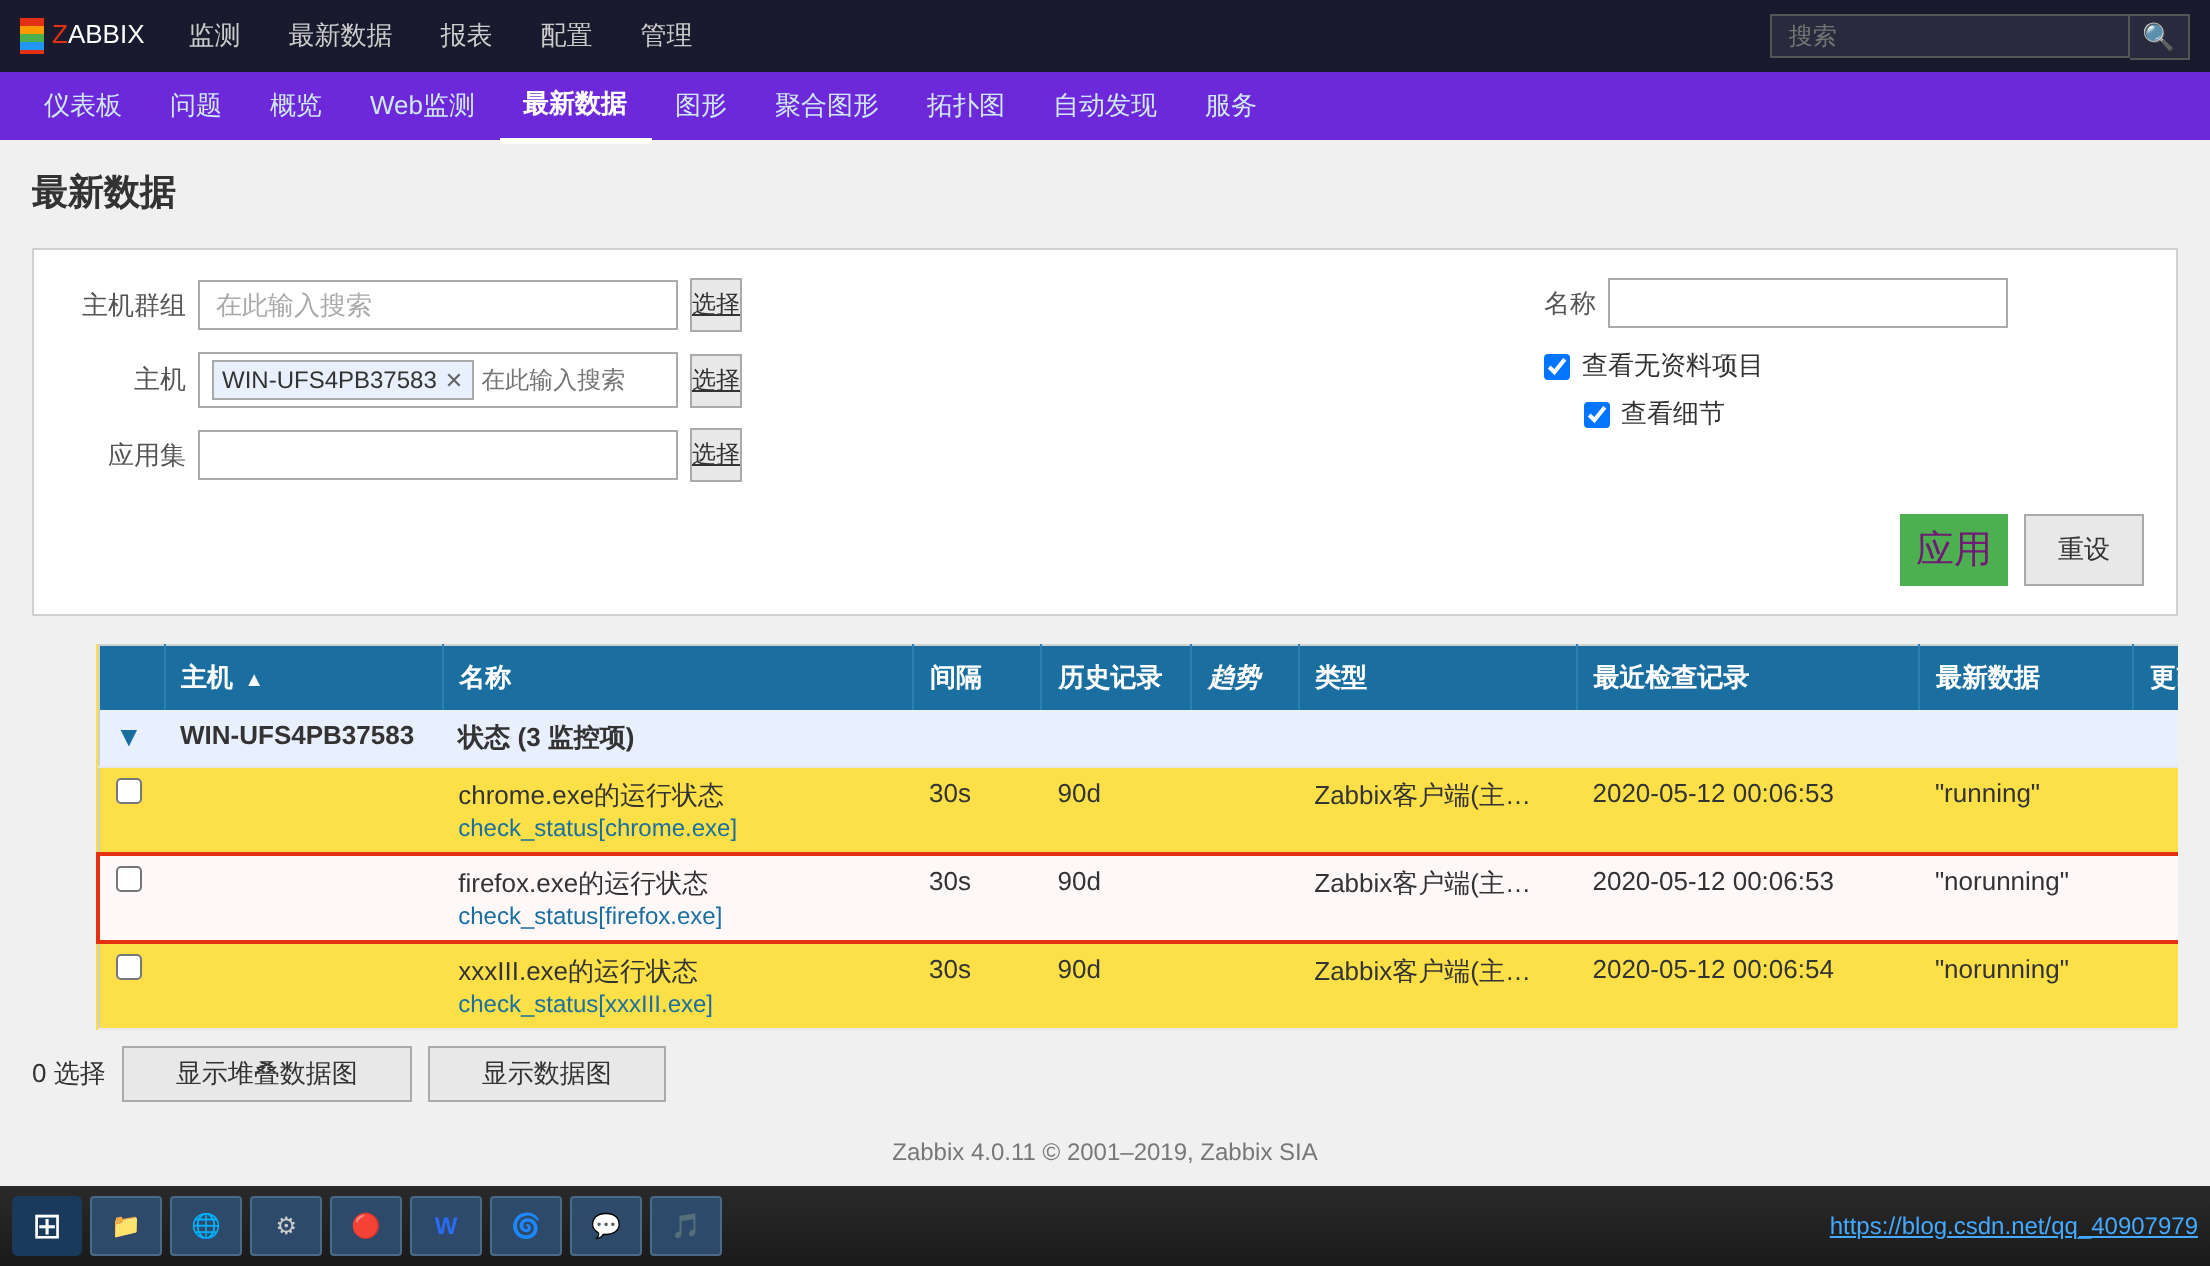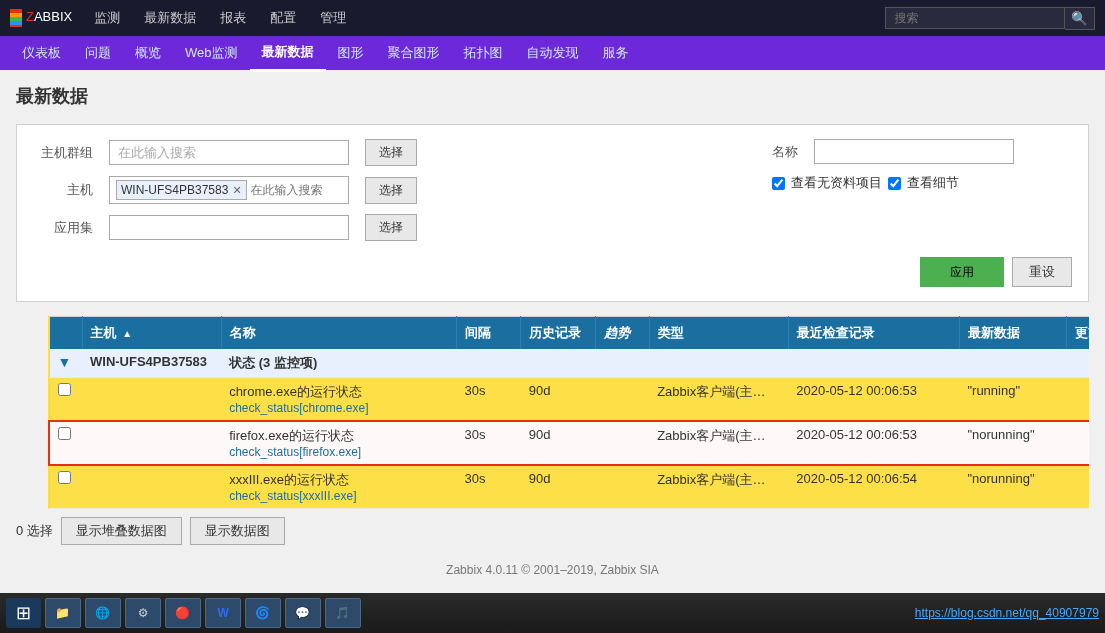--- a/index.html
+++ b/index.html
@@ -103,44 +103,45 @@
     .filter-box {
       background: #fff;
       border: 1px solid #d0d0d0;
       padding: 14px 16px;
       margin-bottom: 14px;
     }
     .filter-row {
       display: flex;
       align-items: center;
       margin-bottom: 10px;
-      gap: 16px;
+      gap: 6px;
     }
     .filter-label {
       text-align: right;
       min-width: 60px;
       color: #555;
       font-size: 13px;
     }
     .filter-input {
       border: 1px solid #aaa;
       padding: 4px 8px;
       font-size: 13px;
       width: 240px;
       outline: none;
       color: #999;
     }
     .filter-input::placeholder { color: #aaa; }
     .btn-select {
       background: #e8e8e8;
       border: 1px solid #aaa;
-      padding: 4px 13px;
-      font-size: 12px;
-      cursor: pointer;
-      color: #333;
+      padding: 4px 0;
+      font-size: 12px;
+      cursor: pointer;
+      color: #333;
+      text-decoration: underline;
     }
     .filter-right-label {
       color: #555;
       font-size: 13px;
     }
     .filter-right-input {
       border: 1px solid #aaa;
       padding: 4px 8px;
       font-size: 13px;
       width: 200px;
@@ -176,24 +177,24 @@
     }
     .host-input-area input {
       border: none;
       outline: none;
       font-size: 12px;
       flex: 1;
       min-width: 80px;
     }
     .btn-apply {
       background: #4caf50;
-      color: #000000;
+      color: #701a75;
       border: none;
-      padding: 5px 30px;
-      font-size: 12px;
+      padding: 5px 8px;
+      font-size: 19px;
       cursor: pointer;
     }
     .btn-reset {
       background: #e8e8e8;
       color: #333;
       border: 1px solid #aaa;
       padding: 5px 16px;
       font-size: 13px;
       cursor: pointer;
     }
@@ -252,21 +253,21 @@
     .footer-row {
       margin-top: 8px;
       display: flex;
       gap: 8px;
       align-items: center;
     }
     .footer-count { font-size: 13px; color: #333; }
     .btn-footer {
       background: #e8e8e8;
       border: 1px solid #aaa;
-      padding: 4px 14px;
+      padding: 4px 26px;
       font-size: 13px;
       cursor: pointer;
       color: #333;
     }
 
     
     .page-footer {
       text-align: center;
       padding: 18px 0 8px 0;
       color: #777;
@@ -411,21 +412,21 @@
       </div>
 
       <div style="min-width:300px;">
 
         <div class="filter-row">
           <div class="filter-right-label">名称</div>
           <input class="filter-right-input" type="text" style="">
         </div>
 
         <div class="filter-row">
-          <div style="display:flex; flex-direction:row; gap:6px;align-items:center;">
+          <div style="display:flex; flex-direction:column; gap:6px;align-items:center;">
             <div class="checkbox-row">
               <input type="checkbox" checked="" style="">
               <span>查看无资料项目</span>
             </div>
             <div class="checkbox-row">
               <input type="checkbox" checked="" style="">
               <span>查看细节</span>
             </div>
           </div>
         </div>

